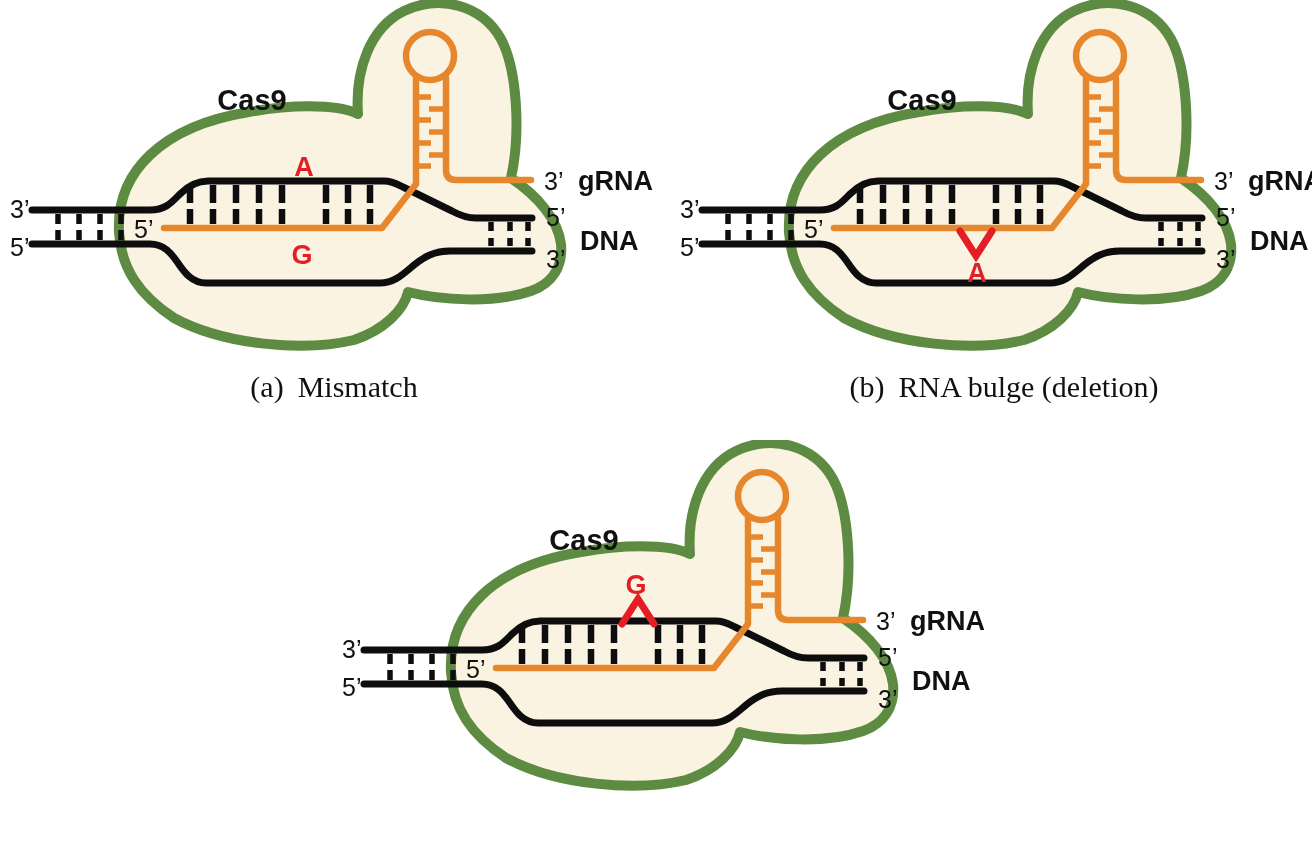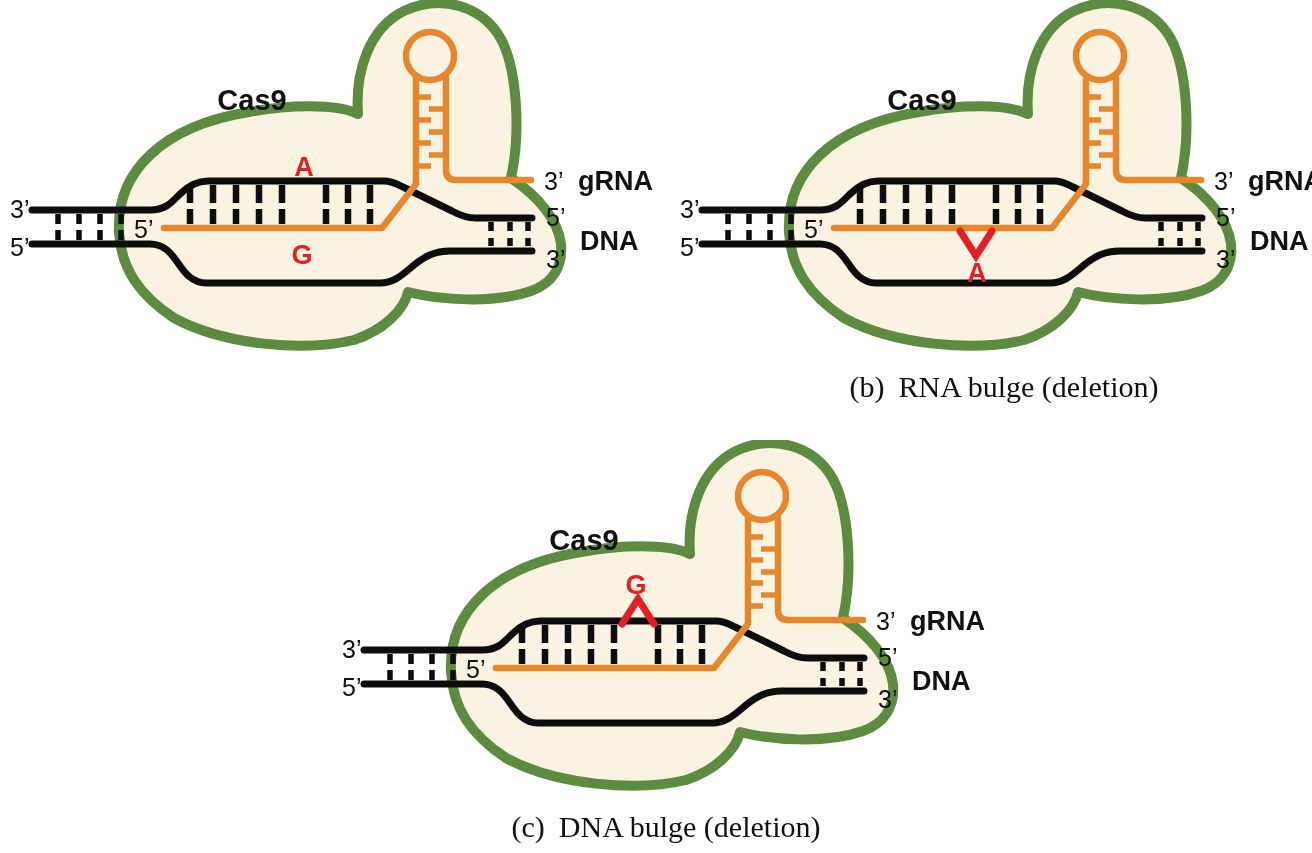--- a/index.html
+++ b/index.html
@@ -54,20 +54,23 @@
       <text class="cas9" x="248" y="110" text-anchor="middle">Cas9</text>
       <text class="lbl" x="6" y="218">3’</text>
       <text class="lbl" x="6" y="256">5’</text>
       <text class="lbl" x="130" y="238">5’</text>
       <text class="lbl" x="540" y="190">3’</text>
       <text class="lbl-b" x="574" y="190">gRNA</text>
       <text class="lbl" x="542" y="226">5’</text>
       <text class="lbl-b" x="576" y="250">DNA</text>
       <text class="lbl" x="542" y="268">3’</text>
     </svg>
+    <figcaption class="caption">
+      <span class="marker">(a)</span><span>Mismatch</span>
+    </figcaption>
   </figure>
 
   <figure class="panel" style="left:674px;top:0;">
     <svg width="660" height="360" viewBox="0 0 660 360">
       <path class="blob" d="M115,232 C112,172 158,126 245,112 C282,105 332,103 354,114 C351,72 365,28 400,11
            C436,-6 478,5 497,39 C513,69 517,132 507,178 C534,196 554,220 557,244
            C559,266 549,283 527,291 C490,304 435,300 404,292 C400,310 380,330 350,340
            C300,352 220,345 170,318 C135,295 117,268 115,232 Z"></path>
       <path class="dna" d="M28,244 H146 C160,244 167,253 174,263 C180,272 188,283 202,283 H376
            C390,283 398,275 410,265 C420,257 430,251 446,251 H528"></path>
@@ -119,18 +122,15 @@
       <text class="cas9" x="248" y="110" text-anchor="middle">Cas9</text>
       <text class="lbl" x="6" y="218">3’</text>
       <text class="lbl" x="6" y="256">5’</text>
       <text class="lbl" x="130" y="238">5’</text>
       <text class="lbl" x="540" y="190">3’</text>
       <text class="lbl-b" x="574" y="190">gRNA</text>
       <text class="lbl" x="542" y="226">5’</text>
       <text class="lbl-b" x="576" y="250">DNA</text>
       <text class="lbl" x="542" y="268">3’</text>
     </svg>
-    <figcaption class="caption">
-      <span class="marker">(c)</span><span>DNA bulge (deletion)</span>
-    </figcaption>
   </figure>
 
 </div>
 
 </body></html>

